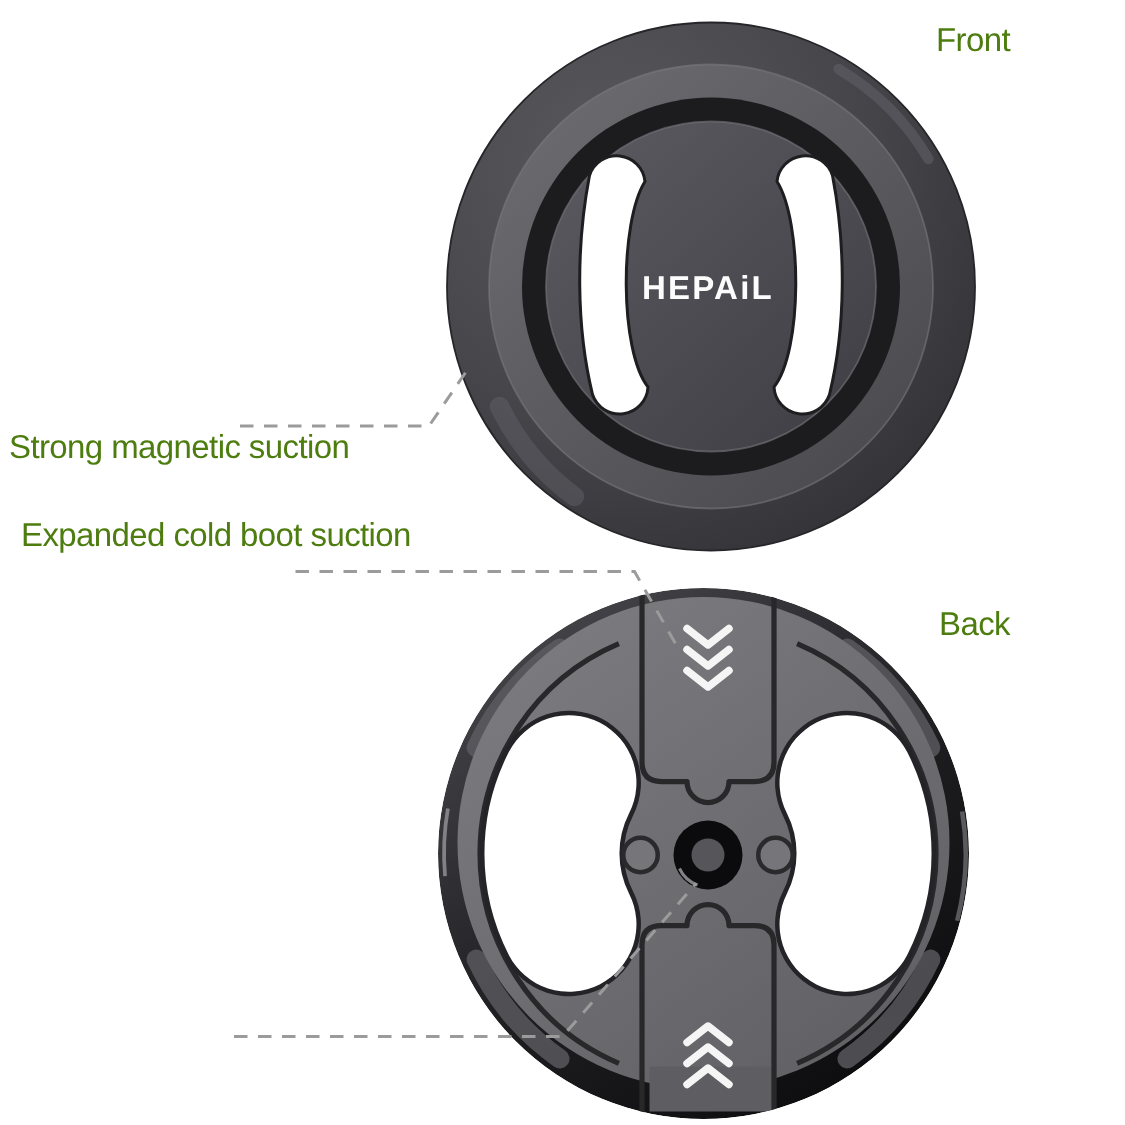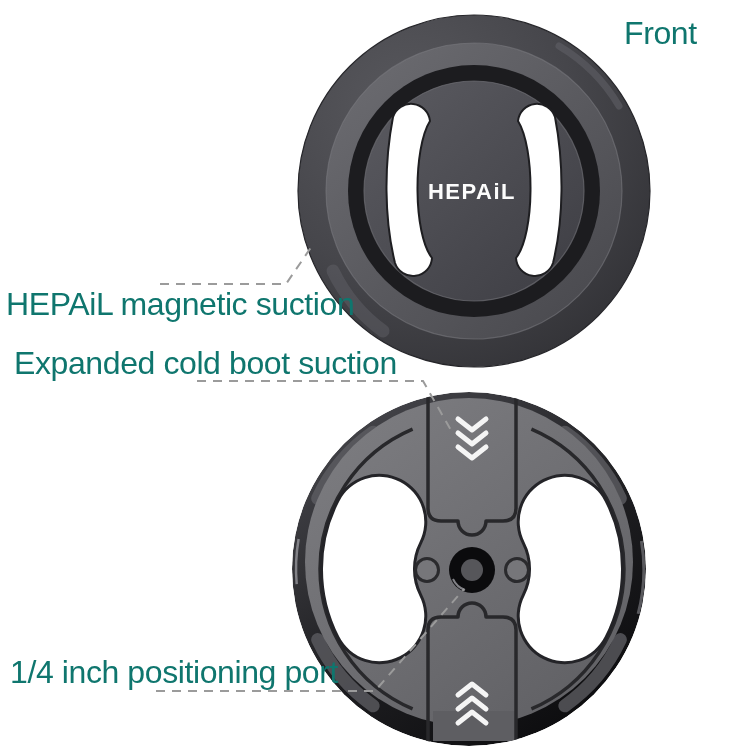--- a/index.html
+++ b/index.html
@@ -2,21 +2,21 @@
 <html><head>
 <meta charset="utf-8">
 <style>
   html,body{margin:0;padding:0;background:#ffffff;}
   .stage{
     position:relative;width:750px;height:750px;background:#ffffff;
     overflow:hidden;font-family:"Liberation Sans",sans-serif;
   }
   .anno{
     position:absolute;white-space:nowrap;
-    font-size:32px;line-height:1.2;letter-spacing:-0.4px;color:#0f766e;
+    font-size:22px;line-height:1.2;letter-spacing:-0.4px;color:#4d7c0f;
   }
   .disc{position:absolute;}
   .leaders{position:absolute;left:0;top:0;pointer-events:none;}
 </style>
 </head>
 <body>
 
 <div class="stage">
 
   <svg class="disc" style="left:297px;top:14px" width="354" height="354" viewBox="0 0 354 354">
@@ -122,19 +122,19 @@
   <svg class="leaders" width="750" height="750" viewBox="0 0 750 750">
     <g fill="none" stroke="#9b9b9b" stroke-width="2" stroke-dasharray="9 7">
       <polyline points="160,284 286,284 314,243"></polyline>
       <polyline points="197,381 423,381 452,432"></polyline>
       <polyline points="156,691 375,691 464,589"></polyline>
     </g>
   </svg>
 
   <div class="anno" style="left:624px;top:14px">Front</div>
 
-  <div class="anno" style="left:6px;top:285px">HEPAiL magnetic suction</div>
+  <div class="anno" style="left:6px;top:285px">Strong magnetic suction</div>
 
   <div class="anno" style="left:14px;top:344px">Expanded cold boot suction</div>
 
+  <div class="anno" style="left:626px;top:403px">Back</div>
 
-  <div class="anno" style="left:10px;top:653px">1/4 inch positioning port</div>
 </div>
 
 </body></html>

